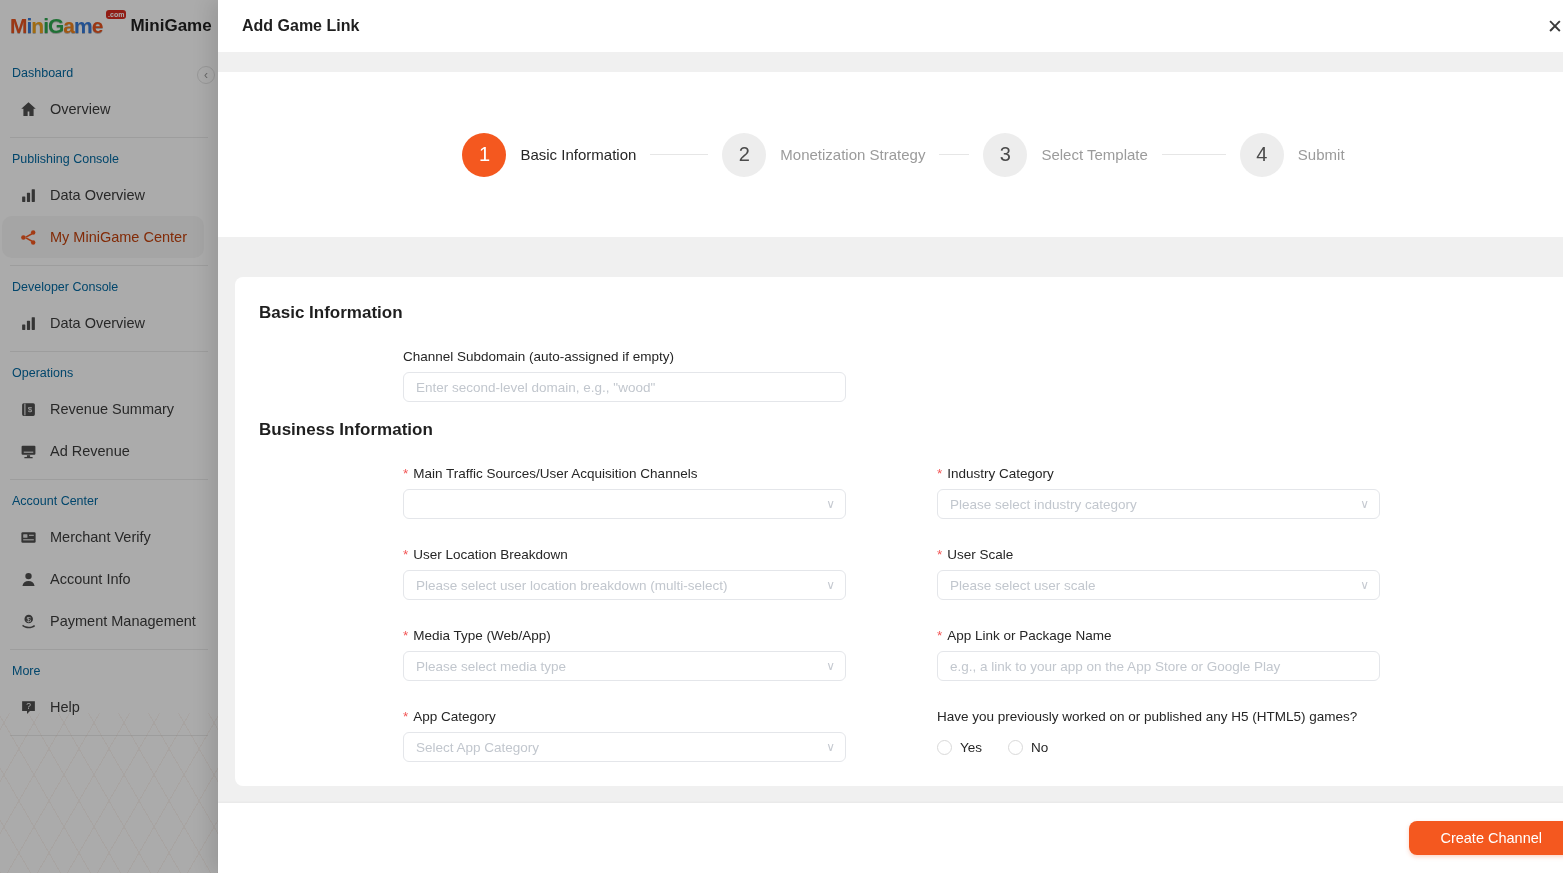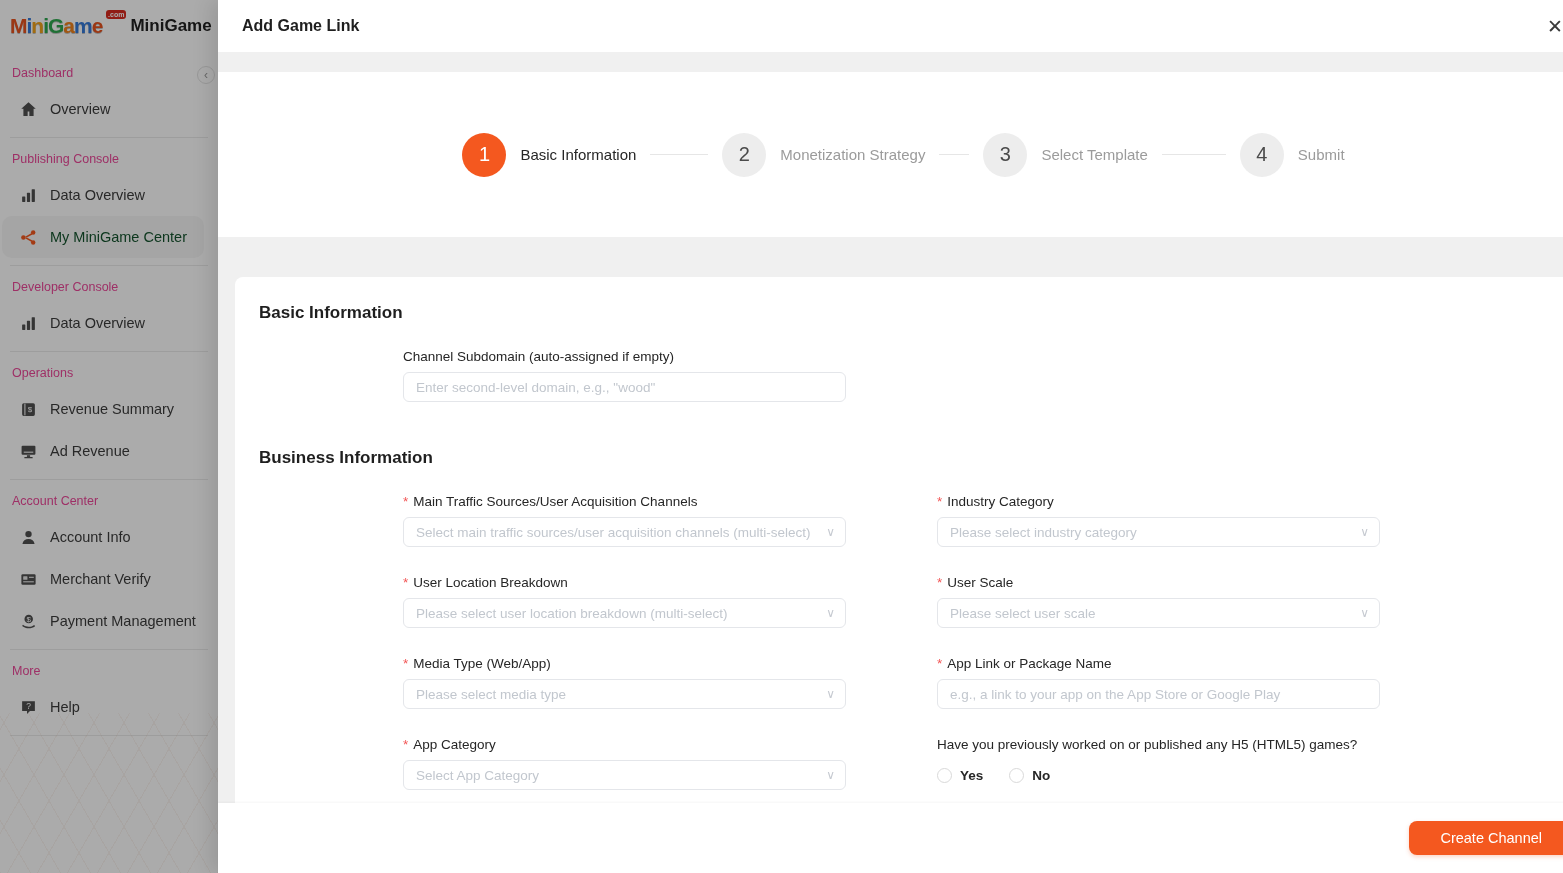--- a/index.html
+++ b/index.html
@@ -15,26 +15,26 @@
       repeating-linear-gradient(-60deg, rgba(214,150,110,.18) 0 1px, transparent 1px 26px); }
   .logo-row { height:52px; display:flex; align-items:center; padding-left:10px; white-space:nowrap; cursor:pointer; }
   .logo-mark { position:relative; font-weight:bold; font-size:21px; letter-spacing:-1px; padding-right:16px; }
   .logo-mark .ll { text-shadow:0 1px 0 rgba(0,0,0,.25); }
   .l0{color:#e8531e;} .l1{color:#3579d8;} .l2{color:#f0a21c;} .l3{color:#2fa84f;}
   .l4{color:#2fa84f;} .l5{color:#f0821c;} .l6{color:#3579d8;} .l7{color:#e8531e;}
   .logo-badge { position:absolute; top:-4px; right:-8px; background:#d92b1f; color:#fff; font-size:7px;
     font-weight:bold; letter-spacing:0; padding:1px 2px; border-radius:3px; }
   .app-name { margin-left:12px; font-size:17px; font-weight:bold; color:#222; }
   .nav { position:relative; }
-  .nav-label { margin:14px 0 8px 12px; font-size:12.5px; color:#ec4899; }
+  .nav-label { margin:14px 0 8px 12px; font-size:12.5px; color:#0369a1; }
   .nav-item { position:relative; display:flex; align-items:center; height:42px; padding-left:20px;
     color:#3d3d3d; font-size:14.5px; cursor:pointer; }
   .nav-item .nicon { width:17px; height:17px; margin-right:13px; display:inline-flex; }
   .nav-item .nicon svg { width:100%; height:100%; fill:#4f4f4f; }
-  .nav-item.active { background:#f6f6f6; border-radius:10px; margin:0 14px 0 2px; padding-left:18px; color:#14532d;align-items:center; }
+  .nav-item.active { background:#f6f6f6; border-radius:10px; margin:0 14px 0 2px; padding-left:18px; color:#c2410c;align-items:center; }
   .nav-item.active .nicon svg { fill:#f4581f; }
   .nav-divider { border-top:1px solid #ebebeb; margin:7px 10px; }
   .collapse-btn { position:absolute; right:3px; top:66px; width:18px; height:18px; border-radius:50%;
     background:#fff; border:1px solid #e3e3e3; color:#9a9a9a; font-size:12px; line-height:15px;
     text-align:center; cursor:pointer; }
   .sidebar-mask { position:absolute; left:0; top:0; width:218px; height:873px; background:rgba(0,0,0,.33); z-index:5; }
 
   
   .modal { position:absolute; left:218px; top:0; width:1371px; height:873px; background:#fff; z-index:10;
     display:flex; flex-direction:column; box-shadow:-8px 0 18px rgba(0,0,0,.10); }
@@ -67,23 +67,23 @@
   .req { color:#f25555; margin-right:5px; }
   .req:empty { display:none; }
   .text-input { width:443px; height:30px; border:1px solid #e4e6ea; border-radius:6px; padding:0 12px;
     font-size:13.5px; font-family:inherit; color:#333; background:#fff; outline:none; }
   .text-input::placeholder { color:#c2c7ce; }
   .select-box { position:relative; width:443px; height:30px; border:1px solid #e4e6ea; border-radius:6px;
     background:#fff; display:flex; align-items:center; padding:0 30px 0 12px; cursor:pointer; }
   .select-placeholder { font-size:13.5px; color:#c2c7ce; white-space:nowrap; overflow:hidden; }
   .select-chevron { position:absolute; right:10px; top:7px; color:#c6cad1; font-size:12px; }
   .subdomain-group { margin-top:26px; }
-  .business-title { margin-top:46px; }
+  .business-title { margin-top:18px; }
   .biz-grid { display:grid; grid-template-columns:443px 443px; column-gap:91px; row-gap:28px; margin-top:26px; }
-  .radio-row { display:flex; align-items:center; height:30px; gap:26px;font-weight:bold; }
+  .radio-row { display:flex; align-items:center; height:30px; gap:26px; }
   .radio { display:flex; align-items:center; gap:8px; font-size:13.5px; color:#262626; cursor:pointer; }
   .rdot { width:15px; height:15px; border:1px solid #d9d9d9; border-radius:50%; background:#fff; display:inline-block; }
 </style>
 </head>
 <body>
 
 <div class="app">
 
   <aside class="sidebar">
     <div class="logo-row">
@@ -161,40 +161,40 @@
             </svg>
           </span>
         <span>Ad Revenue</span>
       </div>
       <div class="nav-divider"></div>
 
       <div class="nav-label">Account Center</div>
       <div class="nav-item">
         <span class="nicon">
             <svg viewBox="0 0 16 16">
-              <circle cx="8" cy="4.8" r="3"></circle>
-              <path d="M2.3 14.2c.5-3.1 2.6-4.7 5.7-4.7s5.2 1.6 5.7 4.7z"></path>
-            </svg>
-          </span>
-        <span>Account Info</span>
-      </div>
-      <div class="nav-item">
-        <span class="nicon">
-            <svg viewBox="0 0 16 16">
               <rect x="1.3" y="3" width="13.4" height="10" rx="1.2"></rect>
               <rect x="3" y="5" width="4" height="3.2" rx="0.5" fill="#fff" opacity=".85"></rect>
               <rect x="8.5" y="5.4" width="4.5" height="1.1" fill="#fff" opacity=".85"></rect>
               <rect x="3" y="9.6" width="10" height="1.1" fill="#fff" opacity=".85"></rect>
             </svg>
           </span>
         <span>Merchant Verify</span>
       </div>
       <div class="nav-item">
         <span class="nicon">
             <svg viewBox="0 0 16 16">
+              <circle cx="8" cy="4.8" r="3"></circle>
+              <path d="M2.3 14.2c.5-3.1 2.6-4.7 5.7-4.7s5.2 1.6 5.7 4.7z"></path>
+            </svg>
+          </span>
+        <span>Account Info</span>
+      </div>
+      <div class="nav-item">
+        <span class="nicon">
+            <svg viewBox="0 0 16 16">
               <circle cx="8.2" cy="5.6" r="4"></circle>
               <text x="8.2" y="8.3" font-size="7.5" fill="#fff" text-anchor="middle" font-family="Liberation Sans">$</text>
               <path d="M2 12.2c2 1.6 4 2.2 6.2 2.2 2.2 0 4.2-.6 6-2l-.8-1.2c-1.6 1.2-3.3 1.7-5.2 1.7-1.9 0-3.7-.5-5.4-1.8z"></path>
             </svg>
           </span>
         <span>Payment Management</span>
       </div>
       <div class="nav-divider"></div>
 
       <div class="nav-label">More</div>
@@ -257,21 +257,20 @@
         <div class="section-title business-title">Business Information</div>
 
         <div class="form-indent biz-grid">
 
           <div class="field">
             <div class="field-label">
                 <span class="req">*</span>
                 <span>Main Traffic Sources/User Acquisition Channels</span>
               </div>
             <div class="select-box">
-              <span class="select-placeholder">Select main traffic sources/user acquisition channels (multi-select)</span>
               <span class="select-chevron">∨</span>
             </div>
           </div>
 
           <div class="field">
             <div class="field-label">
                 <span class="req">*</span>
                 <span>Industry Category</span>
               </div>
             <div class="select-box">

